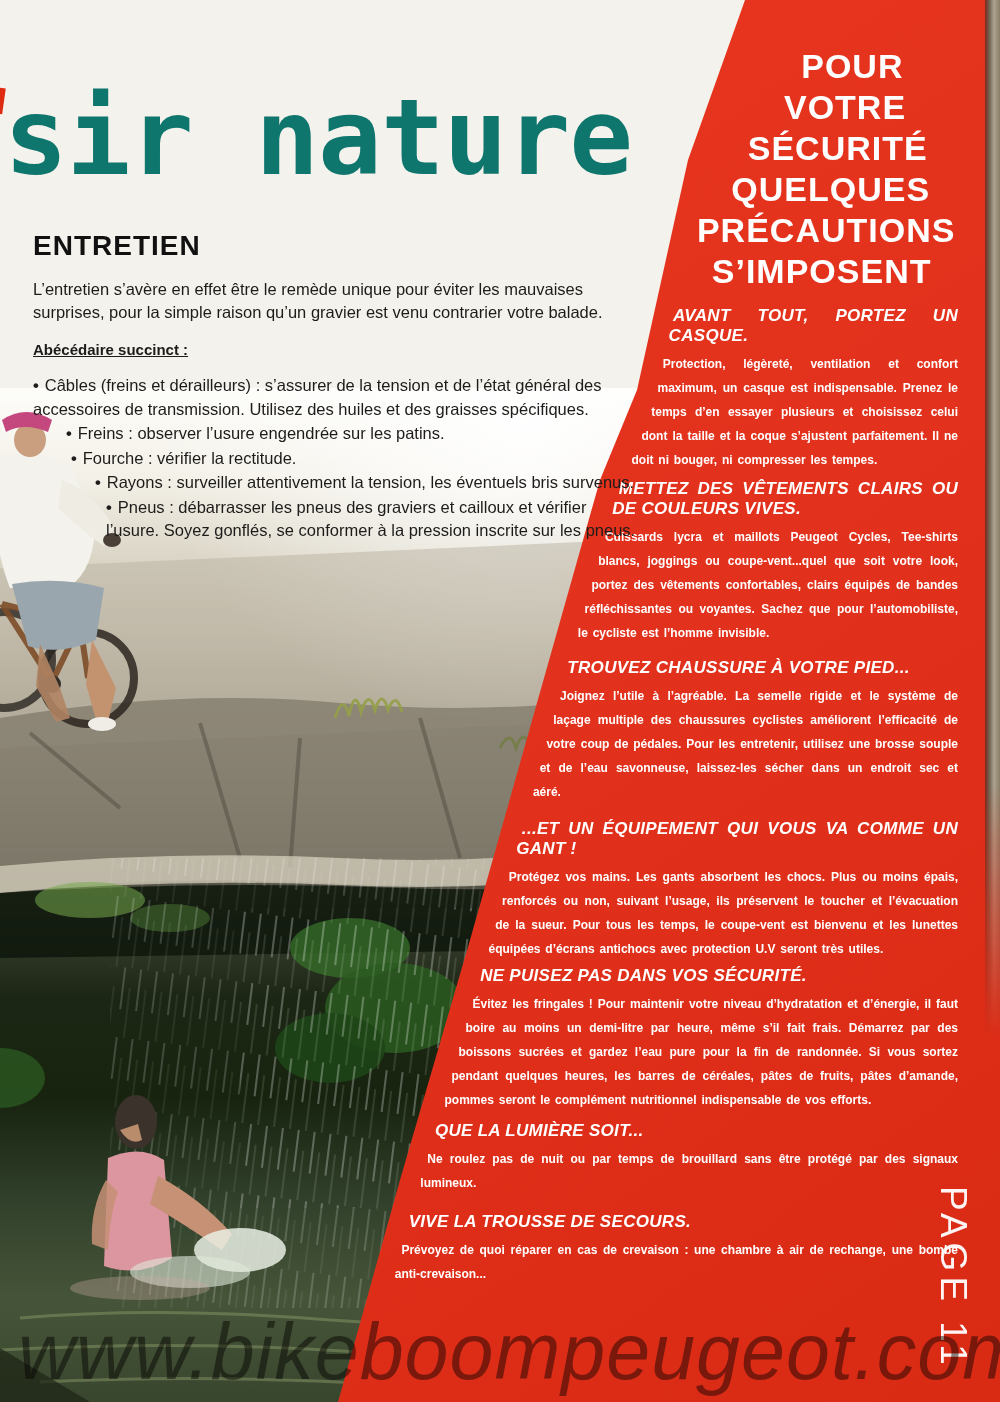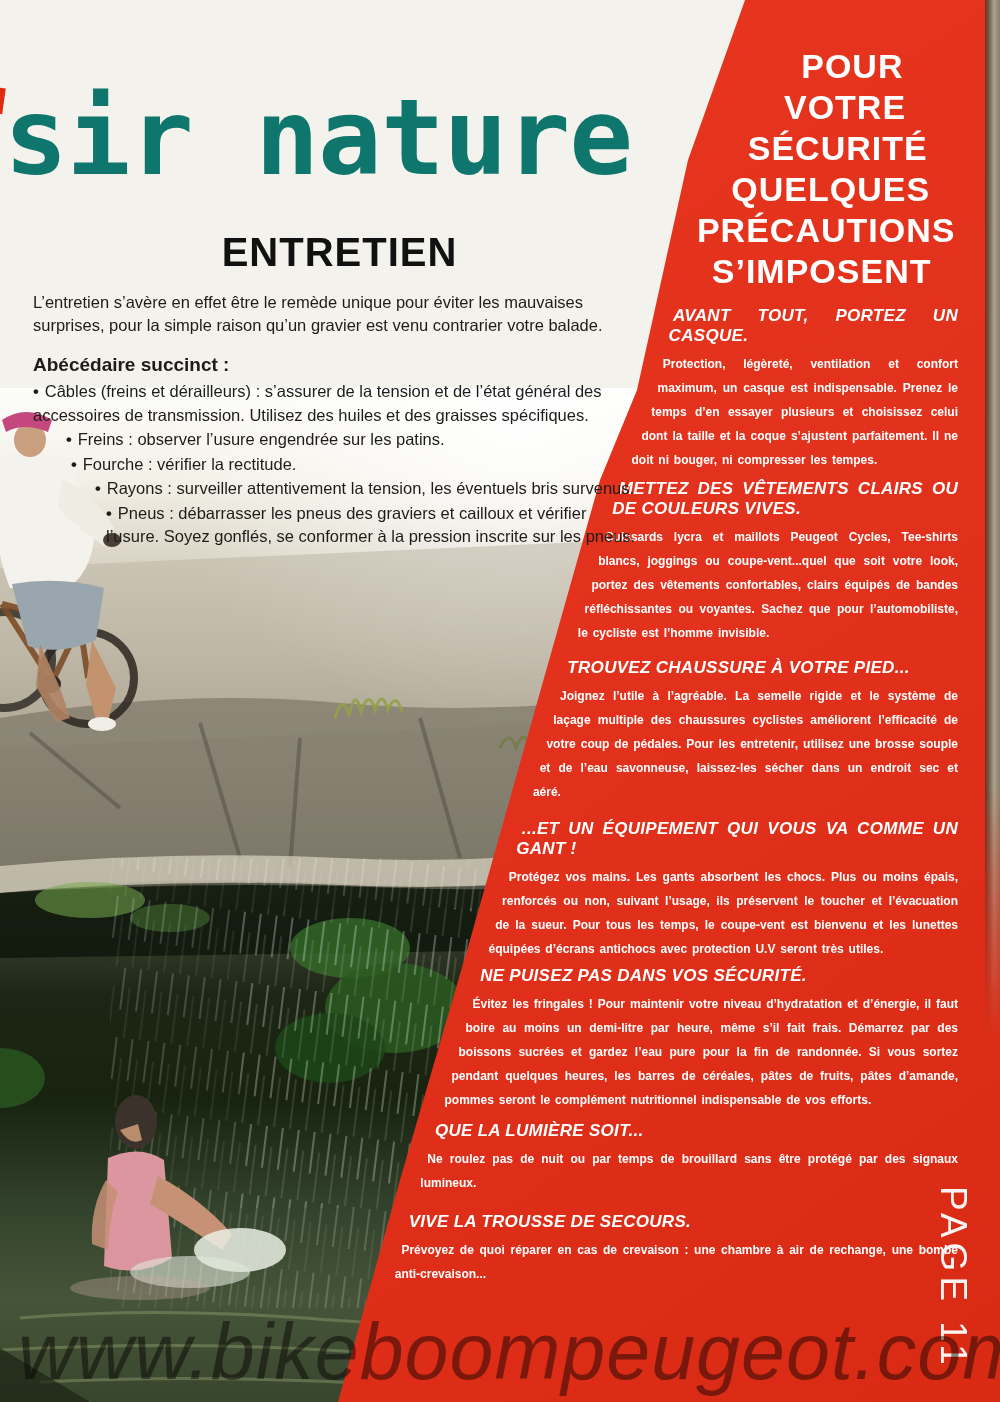--- a/index.html
+++ b/index.html
@@ -12,25 +12,25 @@
     position:absolute;left:4px;top:28px;z-index:4;
     font-family:"DejaVu Sans Mono",monospace;font-weight:bold;
     font-size:106px;line-height:1.25;color:#0f766e;
     letter-spacing:-1px;white-space:nowrap;margin-top:44px;
   }
   .cut-letter{position:absolute;left:-3px;top:88px;width:7px;height:26px;
     background:#de2b12;transform:rotate(8deg);z-index:4;}
   
   .left-col{position:absolute;left:33px;top:230px;width:613px;z-index:4;color:#1d1c1a;}
   .entretien{
-    text-align:center;font-size:40px;font-weight:900;letter-spacing:1px;
+    text-align:left;font-size:28px;font-weight:900;letter-spacing:1px;
     color:#111;margin:0 0 16px 0;
   }
   .intro{font-size:16.5px;line-height:23px;margin:0 0 17px 0;}
-  .list-title{font-size:19px;font-weight:bold;margin:0 0 4px 0;}
+  .list-title{font-size:15px;font-weight:bold;margin:0 0 16px 0;text-decoration:underline;}
   .bullets{list-style:none;margin:0;padding:0;font-size:16.5px;line-height:23.5px;}
   .bullets li{margin:0 8px 1px 0;}
   .bullets li .dot{font-weight:bold;margin-right:6px;}
   .bullets li:nth-child(2){padding-left:33px;}
   .bullets li:nth-child(3){padding-left:38px;}
   .bullets li:nth-child(4){padding-left:62px;}
   .bullets li:nth-child(5){padding-left:73px;}
   
   .photo{position:absolute;left:0;top:388px;width:670px;height:1014px;z-index:1;}
   .photo svg{display:block;width:100%;height:100%;}

